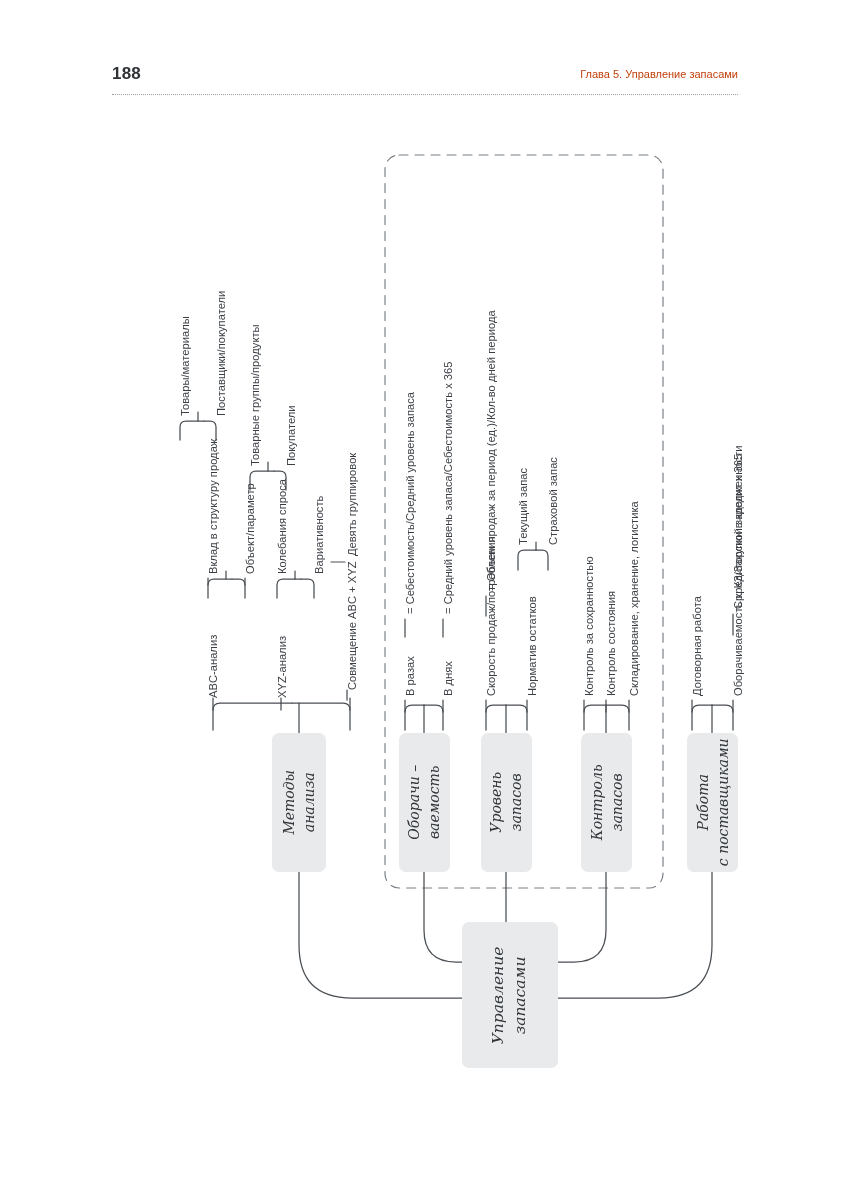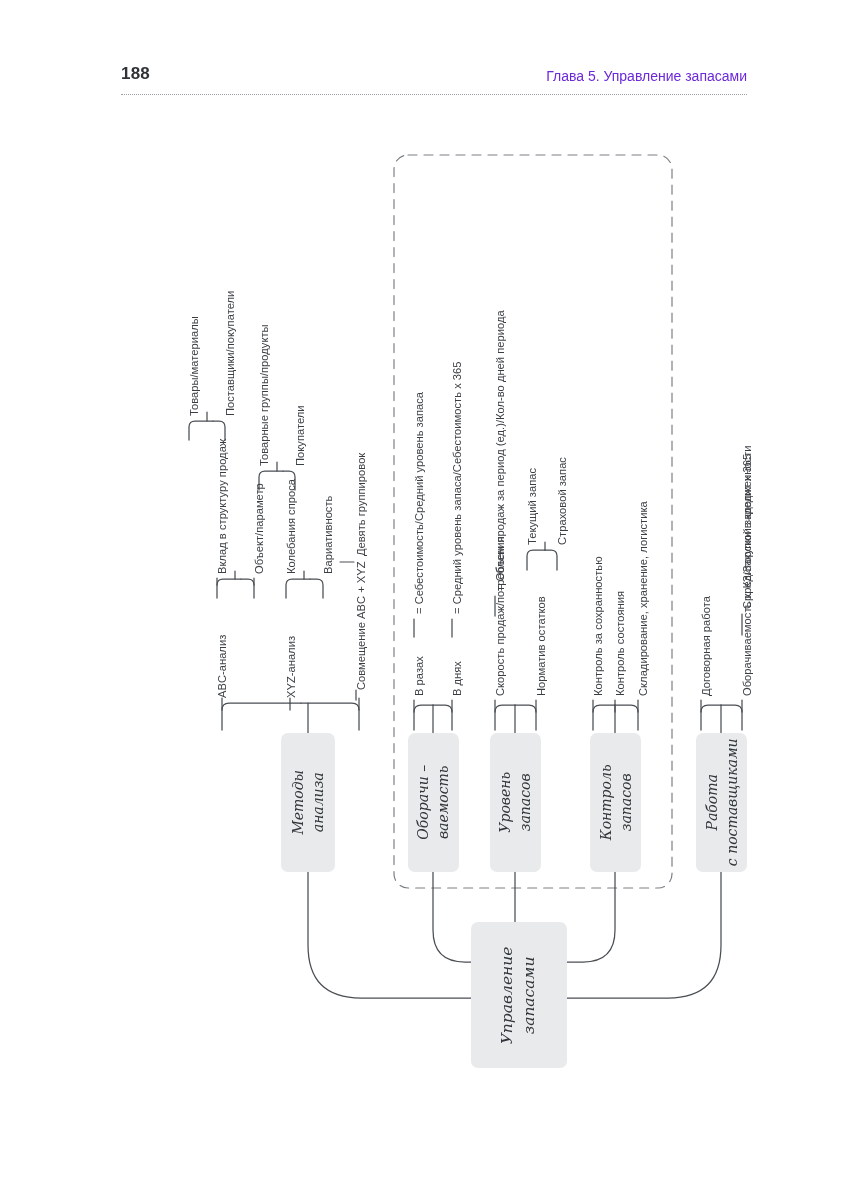--- a/index.html
+++ b/index.html
@@ -1,26 +1,26 @@
 <!DOCTYPE html>
 <html><head>
 <meta charset="utf-8">
 <style>
   html,body{margin:0;padding:0;background:#ffffff;}
   body{
     width:850px;height:1200px;position:relative;overflow:hidden;
     font-family:"Liberation Sans","DejaVu Sans",sans-serif;
     color:#3b3f44;
   }
-  .page{position:absolute;inset:0;margin-left:9px;}
+  .page{position:absolute;inset:0;}
 
   
   .hdr{position:absolute;left:112px;top:64px;width:626px;height:40px;}
   .hdr-num{position:absolute;left:0;top:0;font-size:17px;font-weight:bold;color:#2f3337;letter-spacing:.2px;}
-  .hdr-ttl{position:absolute;right:0;top:4px;font-size:14px;color:#6d28d9;white-space:nowrap;}
+  .hdr-ttl{position:absolute;right:0;top:4px;font-size:11px;color:#c2410c;white-space:nowrap;}
   .hdr-rule{position:absolute;left:0;top:30px;width:626px;height:0;
             border-top:1.6px dotted #9aa0a6;}
 
   
   svg.diagram{position:absolute;left:0;top:0;width:850px;height:1200px;}
 
   
   .node{
     position:absolute;background:#e8eaeb;border-radius:7px;
     display:flex;align-items:center;justify-content:center;

